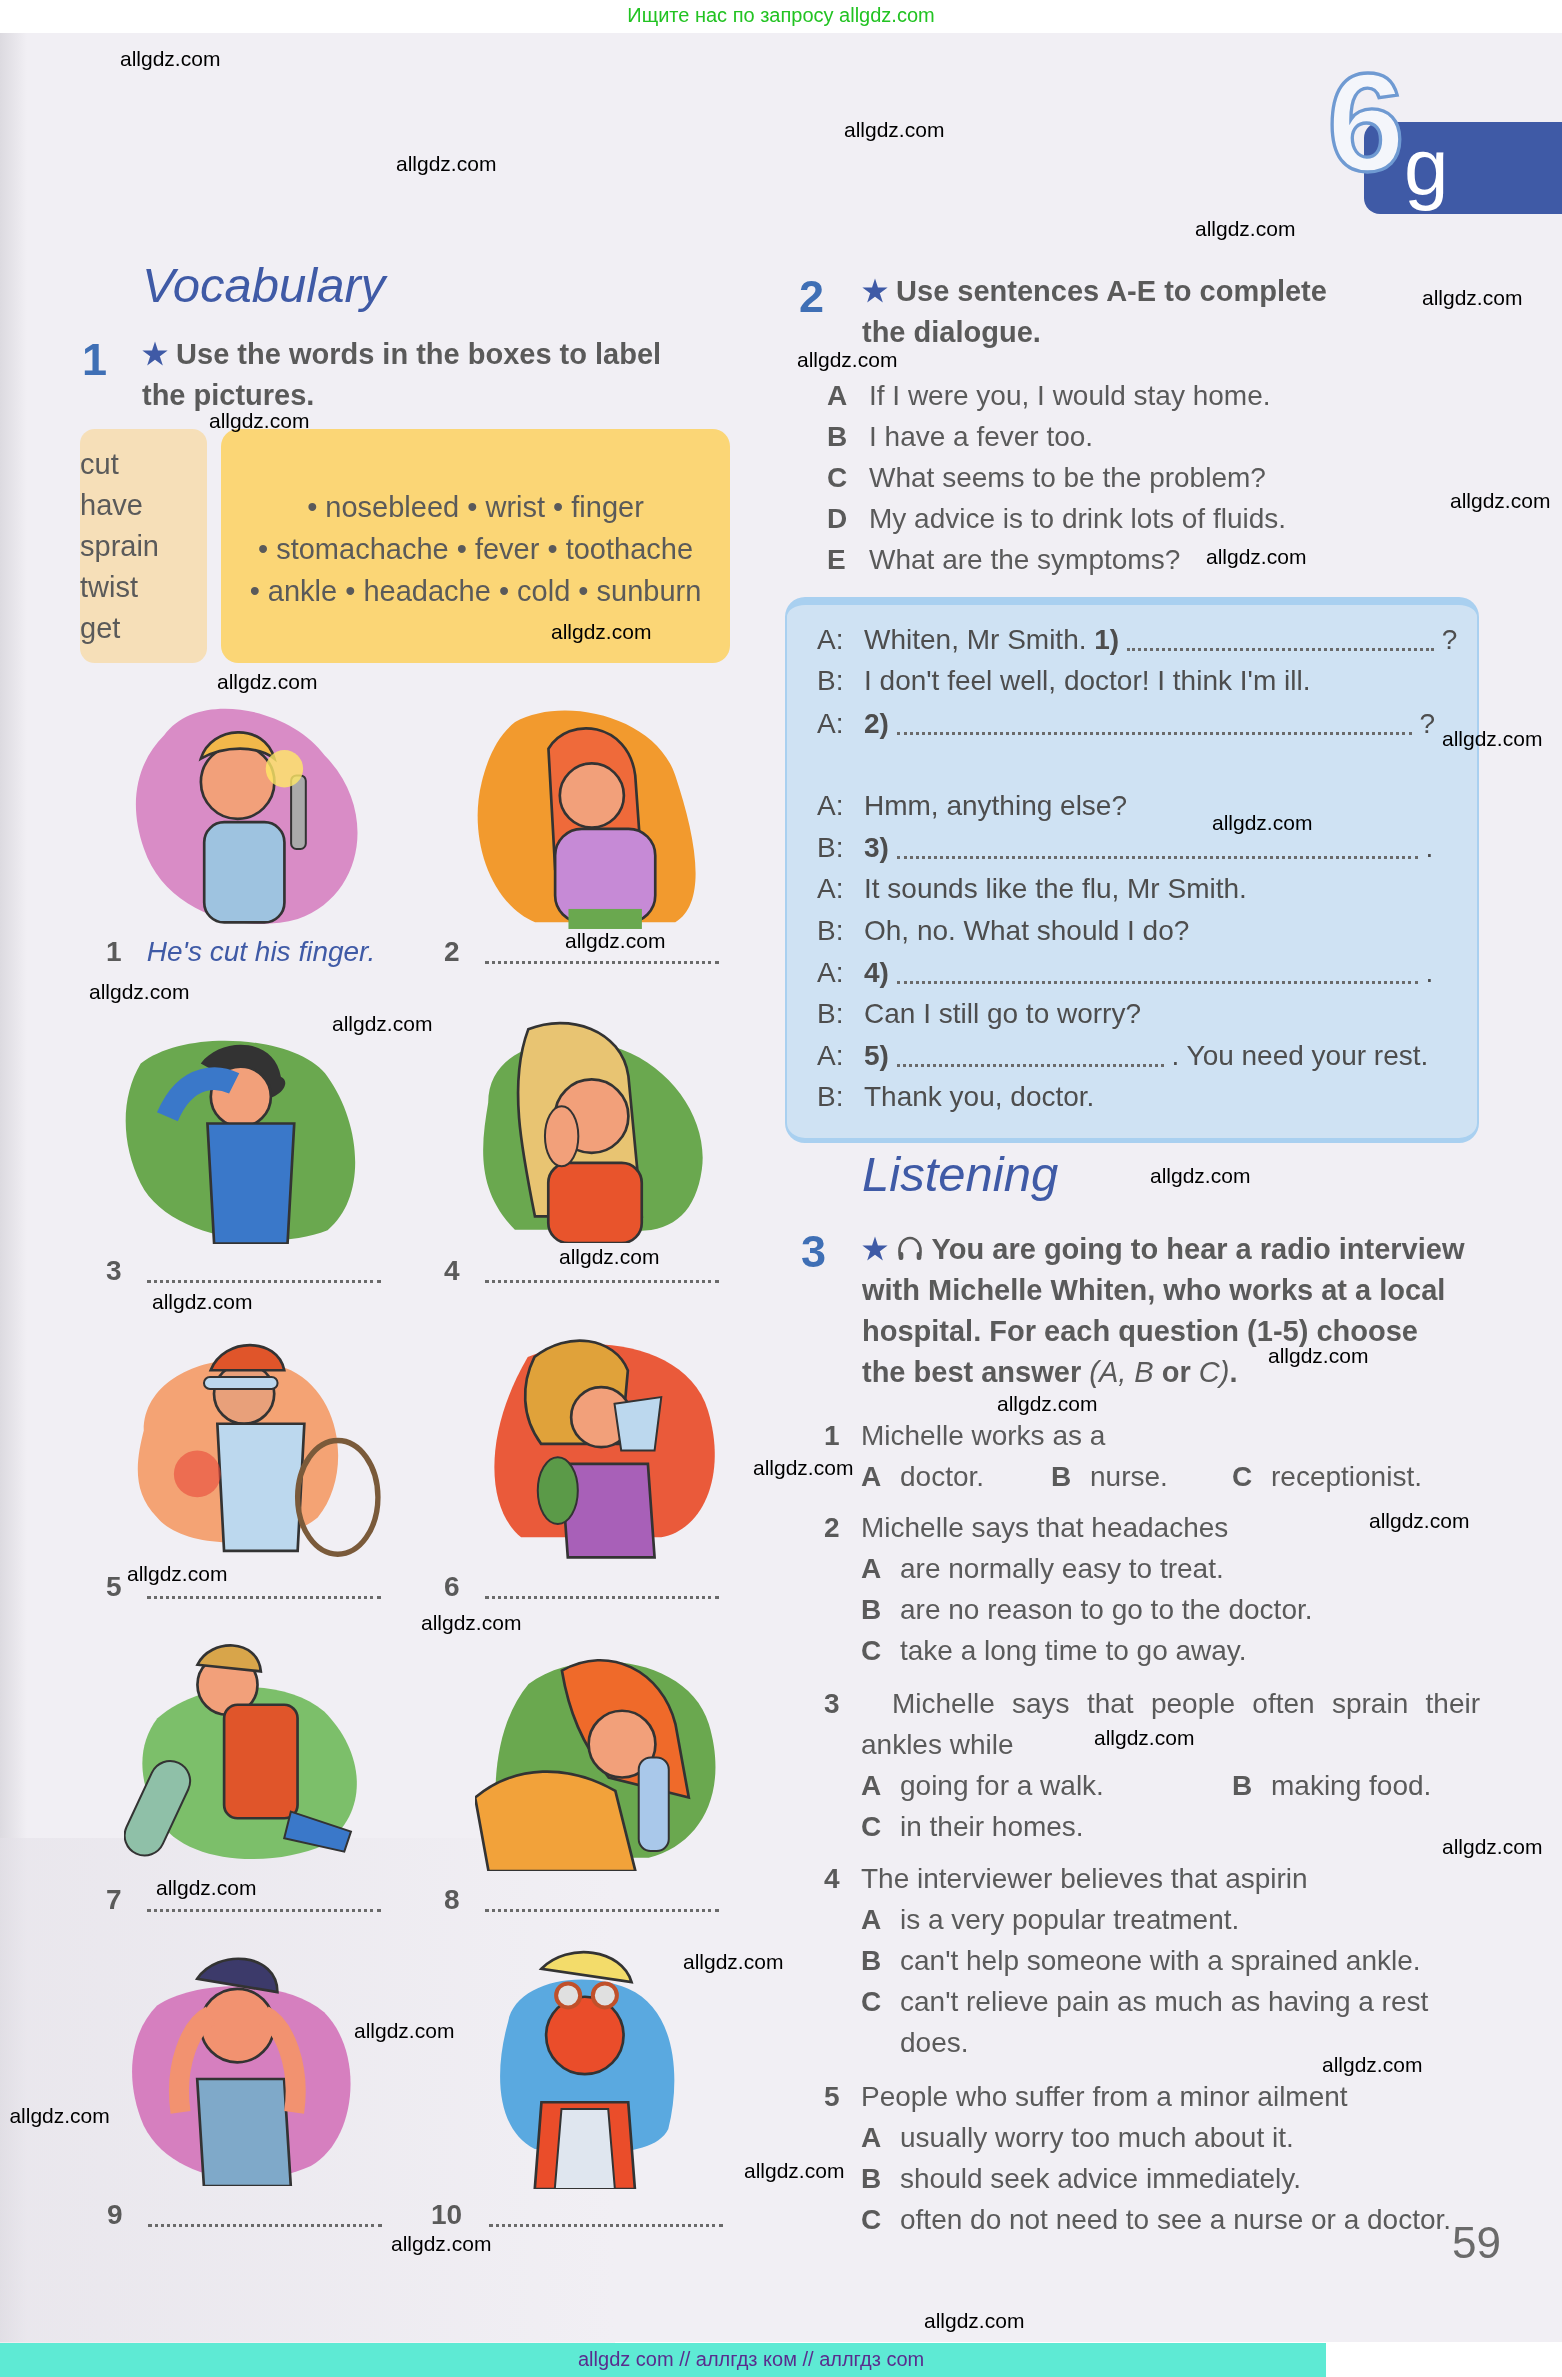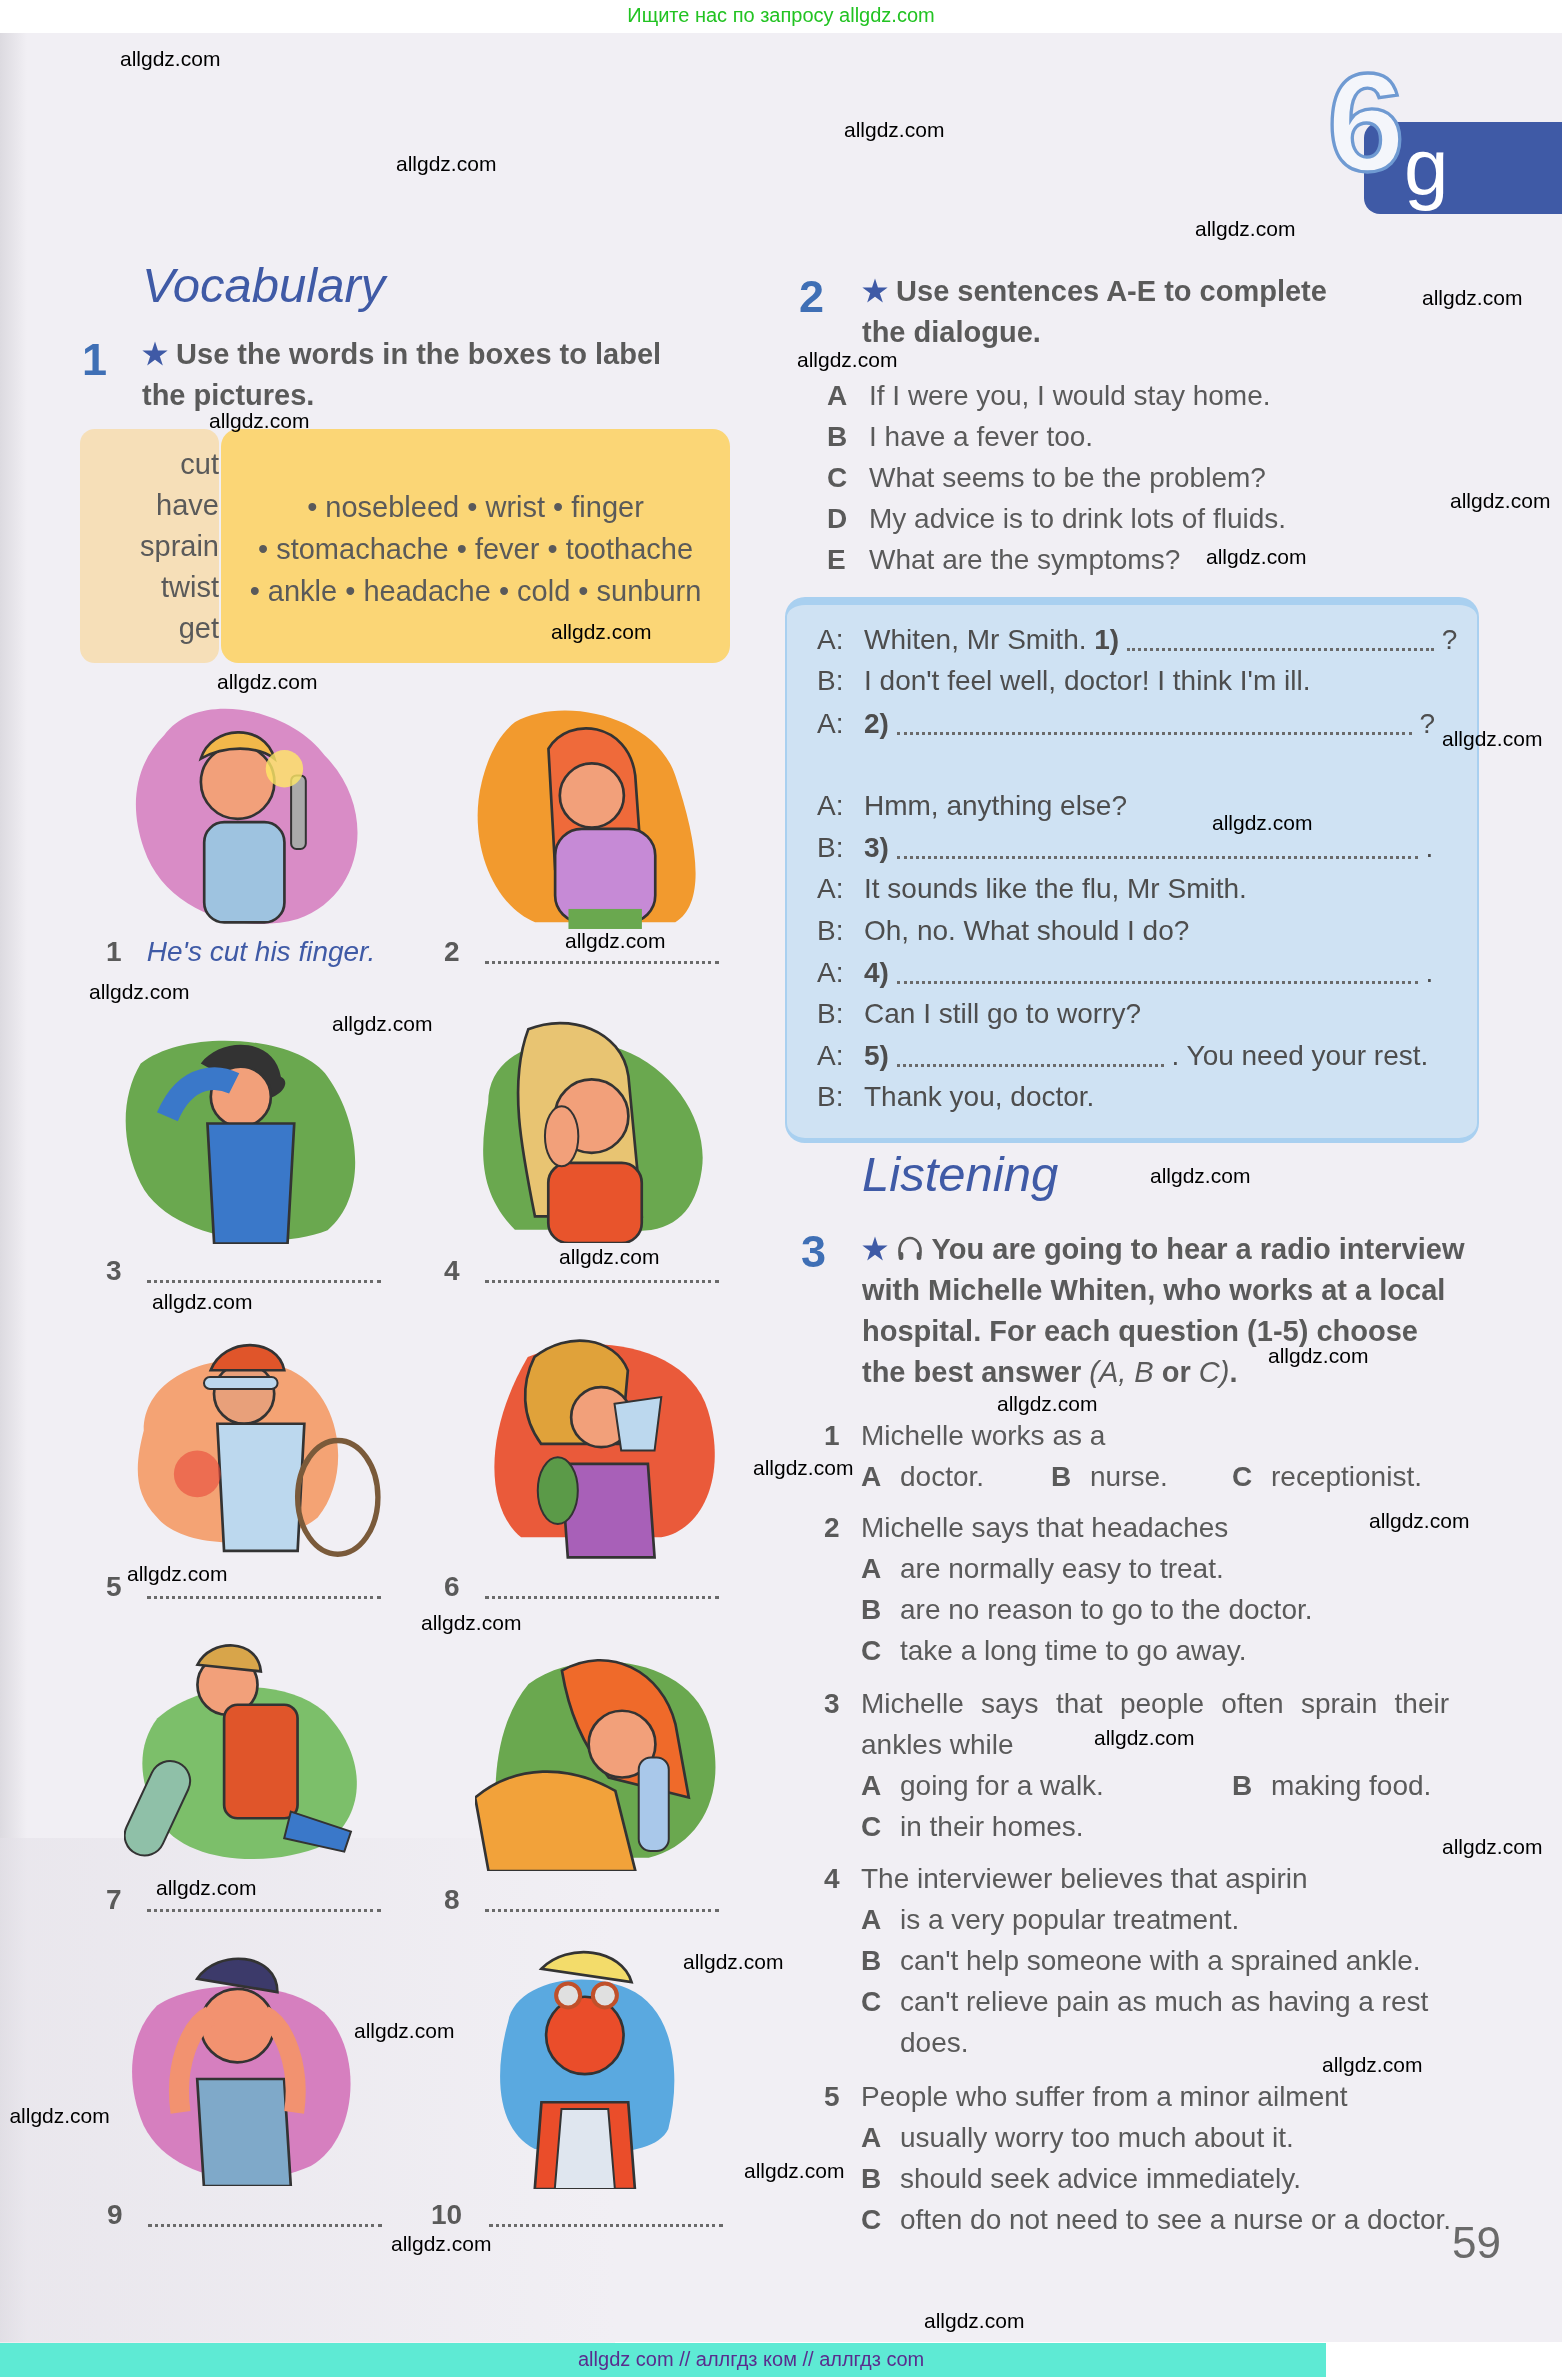--- a/index.html
+++ b/index.html
@@ -26,22 +26,22 @@
                line-height:1; z-index:2; }
   .badge-letter { position:absolute; left:1404px; top:127px; font-size:80px; color:#ffffff; line-height:1; z-index:3; }
 
   .section-title { position:absolute; font-size:49px; font-weight:normal; font-style:italic; color:#3f5aa6; }
   .ex-num { position:absolute; font-size:45px; font-weight:bold; color:#3f6fb5; }
   .instr { position:absolute; font-size:29px; font-weight:bold; color:#5a5a5a; line-height:41px; }
   .instr .star { color:#3f5aa6; }
   .instr i { font-weight:normal; }
 
   
-  .verbbox { position:absolute; left:80px; top:429px; width:139px; height:234px; background:#f6dfb8;
-             border-radius:14.7px; text-align:right; font-size:29px; color:#5a5a5a; }
+  .verbbox { position:absolute; left:80px; top:429px; width:127px; height:234px; background:#f6dfb8;
+             border-radius:14.7px; text-align:left; font-size:29px; color:#5a5a5a; }
   .verbbox div { height:41px; line-height:41px; }
   .verbbox .first { margin-top:14.7px; }
   .nounbox { position:absolute; left:221px; top:429px; width:509px; height:234px; background:#fbd676;
              border-radius:17.4px; text-align:center; font-size:29px; color:#5a5a5a; }
   .nounbox .lines { margin-top:57px; }
   .nounbox .line { height:42px; line-height:42px; }
 
   
   .pic { position:absolute; }
   .pic-label { position:absolute; font-size:28px; color:#5a5a5a; white-space:nowrap; }
@@ -60,21 +60,21 @@
   .dialog .row { position:absolute; left:30px; font-size:28px; color:#4d4d4d; white-space:nowrap; height:41px; line-height:41px; }
   .dialog .sp { display:inline-block; width:47px; }
   .dialog .num { font-weight:bold; }
   .dialog .fill { display:inline-block; border-bottom:3.3px dotted #6a6a6a; height:16px; vertical-align:middle; }
 
   .q { position:absolute; font-size:28px; color:#5a5a5a; }
   .q .stem { height:41px; line-height:41px; white-space:nowrap; }
   .q .stem .n { font-weight:bold; display:inline-block; width:37px; }
   .q .opt { height:41px; line-height:41px; white-space:nowrap; padding-left:37px; }
   .q .opt .k { font-weight:bold; display:inline-block; width:39px; }
-  .q .justify { width:625px; text-align:justify; text-align-last:justify; }
+  .q .justify { width:625px; text-align:justify; text-align-last:justify;margin-left:31px; }
   .pageno { position:absolute; left:1452px; top:2218px; font-size:44px; color:#6a6a6a; }
 </style>
 </head>
 <body>
 
 <div class="topbar">Ищите нас по запросу allgdz.com</div>
 
 <div class="page">
   <div class="spine"></div>
   <div class="gutter"></div>

